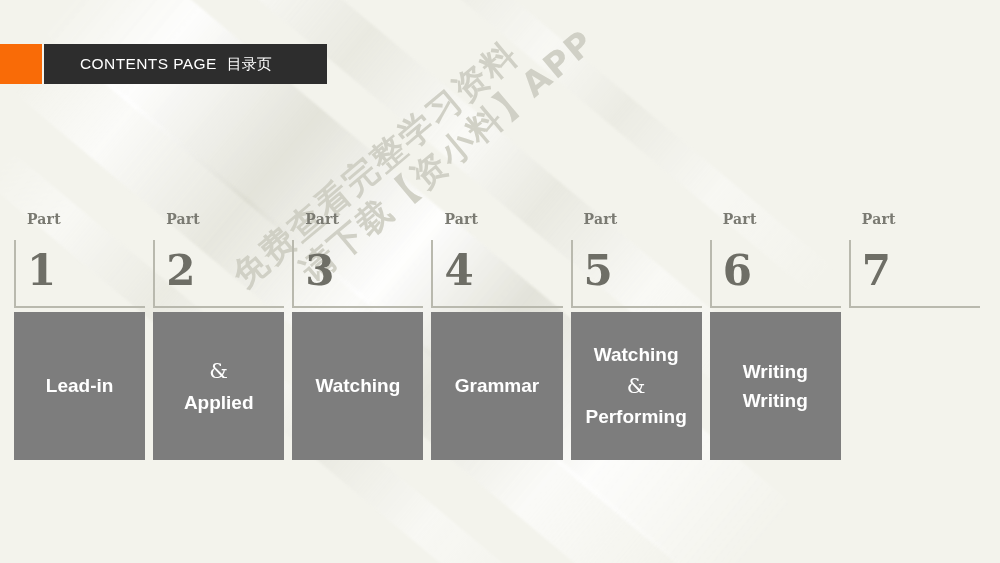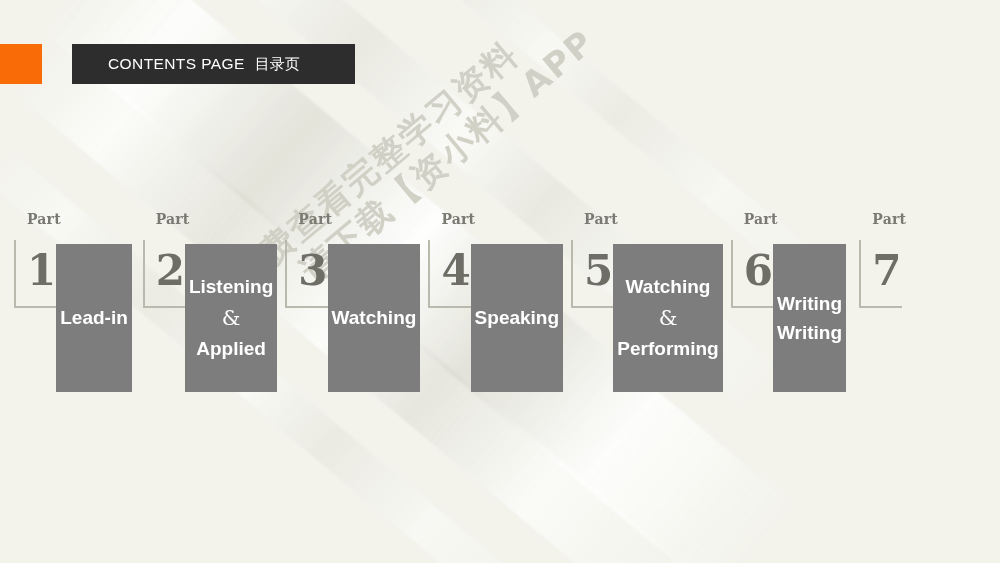--- a/index.html
+++ b/index.html
@@ -51,21 +51,20 @@
   }
   #watermark-text .wline{display:block;line-height:1.18;}
   #watermark-text .wline.l2{margin-left:56px;}
 
   
   #header{
     position:absolute;
     left:0;top:44px;
     display:flex;align-items:flex-end;
     z-index:3;
-    gap:28px;
   }
   #header-accent{
     width:42px;height:40px;
     background:#f96b07;
   }
   #header-bar{
     height:40px;
     background:#2d2d2d;
     margin-left:2px;
     display:flex;align-items:center;
@@ -89,23 +88,24 @@
   
   #parts{
     position:absolute;
     left:14px;top:240px;
     width:966px;
     display:flex;
     z-index:2;
   }
   .part-col{
     flex:1 1 0;
-    display:flex;flex-direction:row;
+    display:flex;flex-direction:column;
     margin-right:8px;
     position:relative;
+    justify-content:space-between;
   }
   .part-col:last-child{margin-right:0;}
 
   .part-head{
     position:relative;
     height:68px;
     box-sizing:border-box;
     border-left:2px solid #b9b9ae;
     border-bottom:2px solid #b9b9ae;
     padding-left:11px;
@@ -186,21 +186,20 @@
         </div>
       </div>
     </div>
     <div class="part-col">
       <div class="part-head">
         <div class="part-label">Part</div>
         <div class="part-num">2</div>
       </div>
       <div class="part-box">
         <div>
-          <span class="tl">Listening</span>
           <span class="tl amp">&amp;</span>
           <span class="tl">Applied</span>
         </div>
       </div>
     </div>
     <div class="part-col">
       <div class="part-head">
         <div class="part-label">Part</div>
         <div class="part-num">3</div>
       </div>
@@ -210,21 +209,21 @@
         </div>
       </div>
     </div>
     <div class="part-col">
       <div class="part-head">
         <div class="part-label">Part</div>
         <div class="part-num">4</div>
       </div>
       <div class="part-box">
         <div>
-          <span class="tl">Speaking</span>
+          <span class="tl">Grammar</span>
         </div>
       </div>
     </div>
     <div class="part-col">
       <div class="part-head">
         <div class="part-label">Part</div>
         <div class="part-num">5</div>
       </div>
       <div class="part-box">
         <div>

